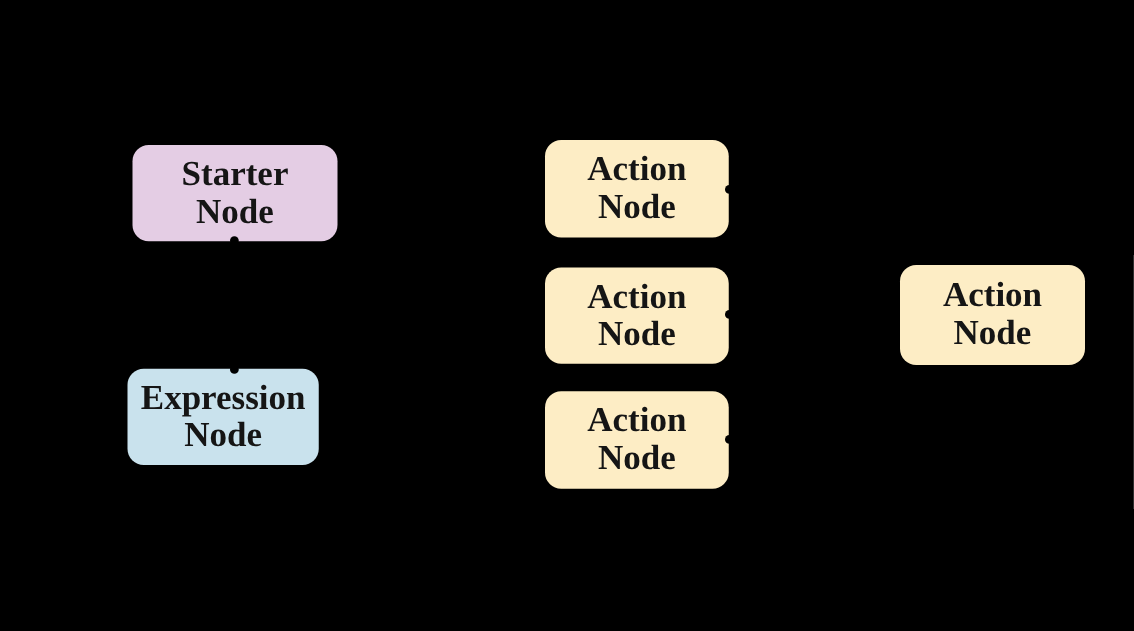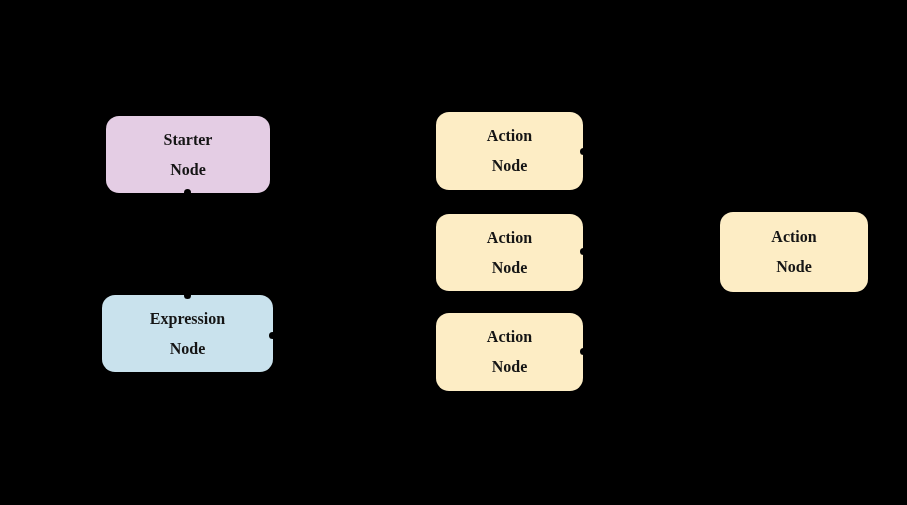--- a/index.html
+++ b/index.html
@@ -10,31 +10,31 @@
     font-family:"Liberation Serif","DejaVu Serif",serif;
   }
   .node{
     position:absolute;
     border-radius:13px;
     display:flex;
     align-items:center;
     justify-content:center;
     text-align:center;
     font-weight:700;
-    font-size:16px;
+    font-size:28px;
     line-height:30px;
     color:#151515;
     box-sizing:border-box;
   }
   .n-starter    {left:106px;top:116px;width:164px;height:77px;}
   .n-action1    {left:436px;top:112px;width:147px;height:78px;}
   .n-action2    {left:436px;top:214px;width:147px;height:77px;}
   .n-action3    {left:436px;top:313px;width:147px;height:78px;}
   .n-action4    {left:720px;top:212px;width:148px;height:80px;}
-  .n-expression {left:102px;top:295px;width:171px;height:77px;}
+  .n-expression {left:102px;top:295px;width:153px;height:77px;}
   .handle{
     position:absolute;
     width:7px;height:7px;
     border-radius:50%;
     z-index:2;
   }
   .h-starter-bottom  {left:184px;top:189px;}
   .h-expression-top  {left:184px;top:292px;}
   .h-expression-right{left:269px;top:332px;}
   .h-action1-right   {left:580px;top:148px;}

